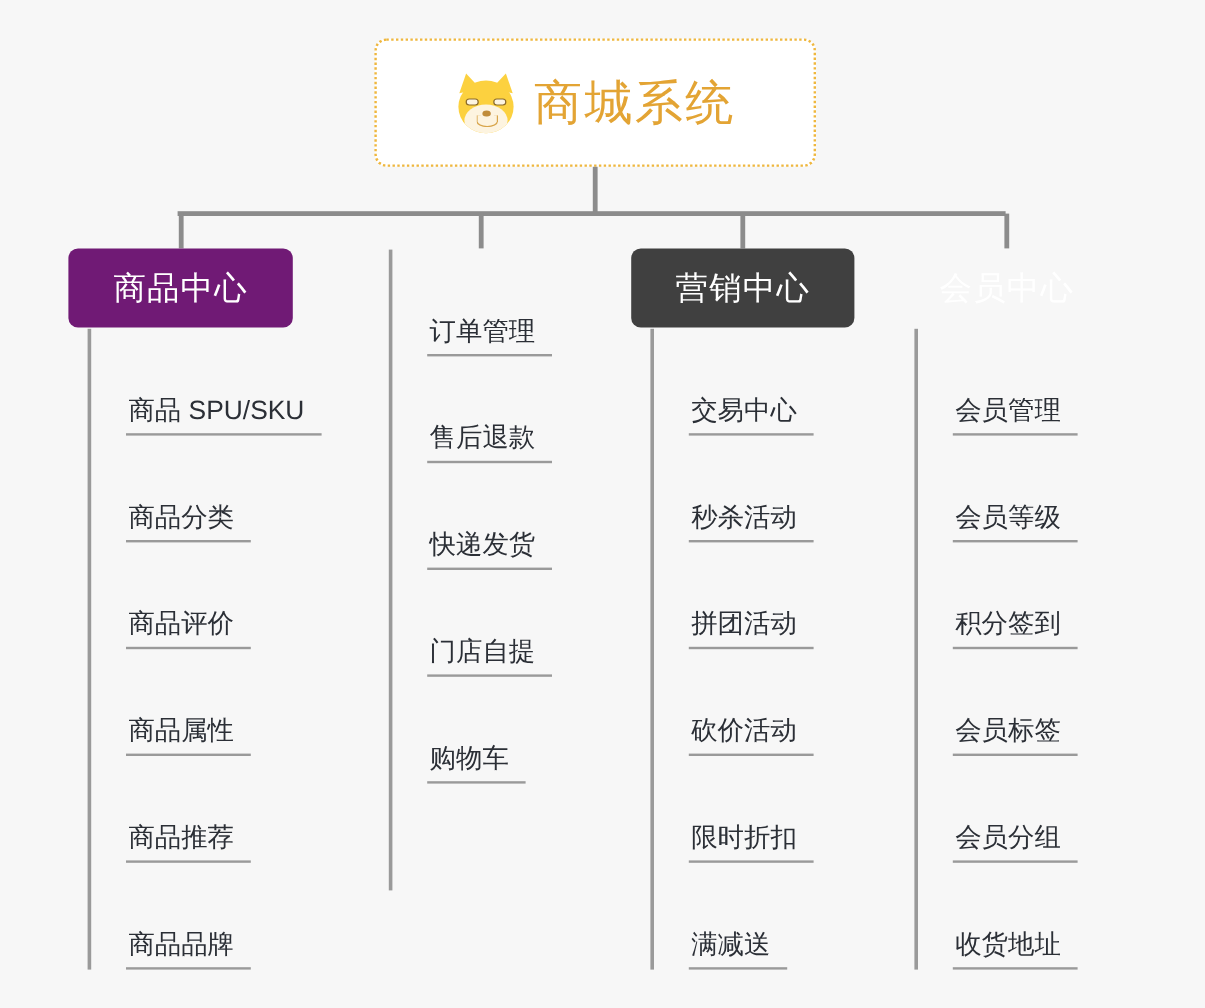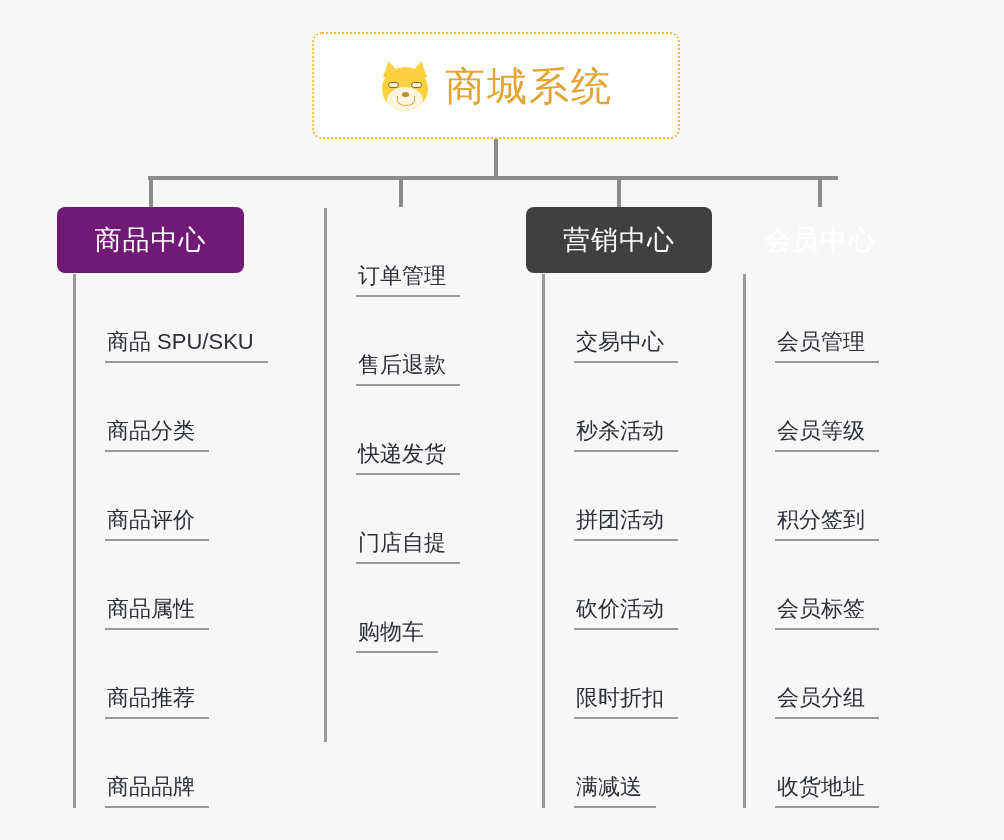--- a/index.html
+++ b/index.html
@@ -277,21 +277,21 @@
           <span class="leaf-text">砍价活动</span>
         </div>
         <div class="leaf">
           <span class="leaf-text">限时折扣</span>
         </div>
         <div class="leaf">
           <span class="leaf-text">满减送</span>
         </div>
       </div>
     </div>
-    <div class="branch" style="left: 727px; width: 186px;">
+    <div class="branch" style="left: 746px; width: 186px;">
       <div class="branch-drop" style="left: 91px;"></div>
       <div class="cat-box">会员中心</div>
       <div class="leaf-list">
         <div class="trunk" style="height: 534px;"></div>
         <div class="leaf">
           <span class="leaf-text">会员管理</span>
         </div>
         <div class="leaf">
           <span class="leaf-text">会员等级</span>
         </div>

